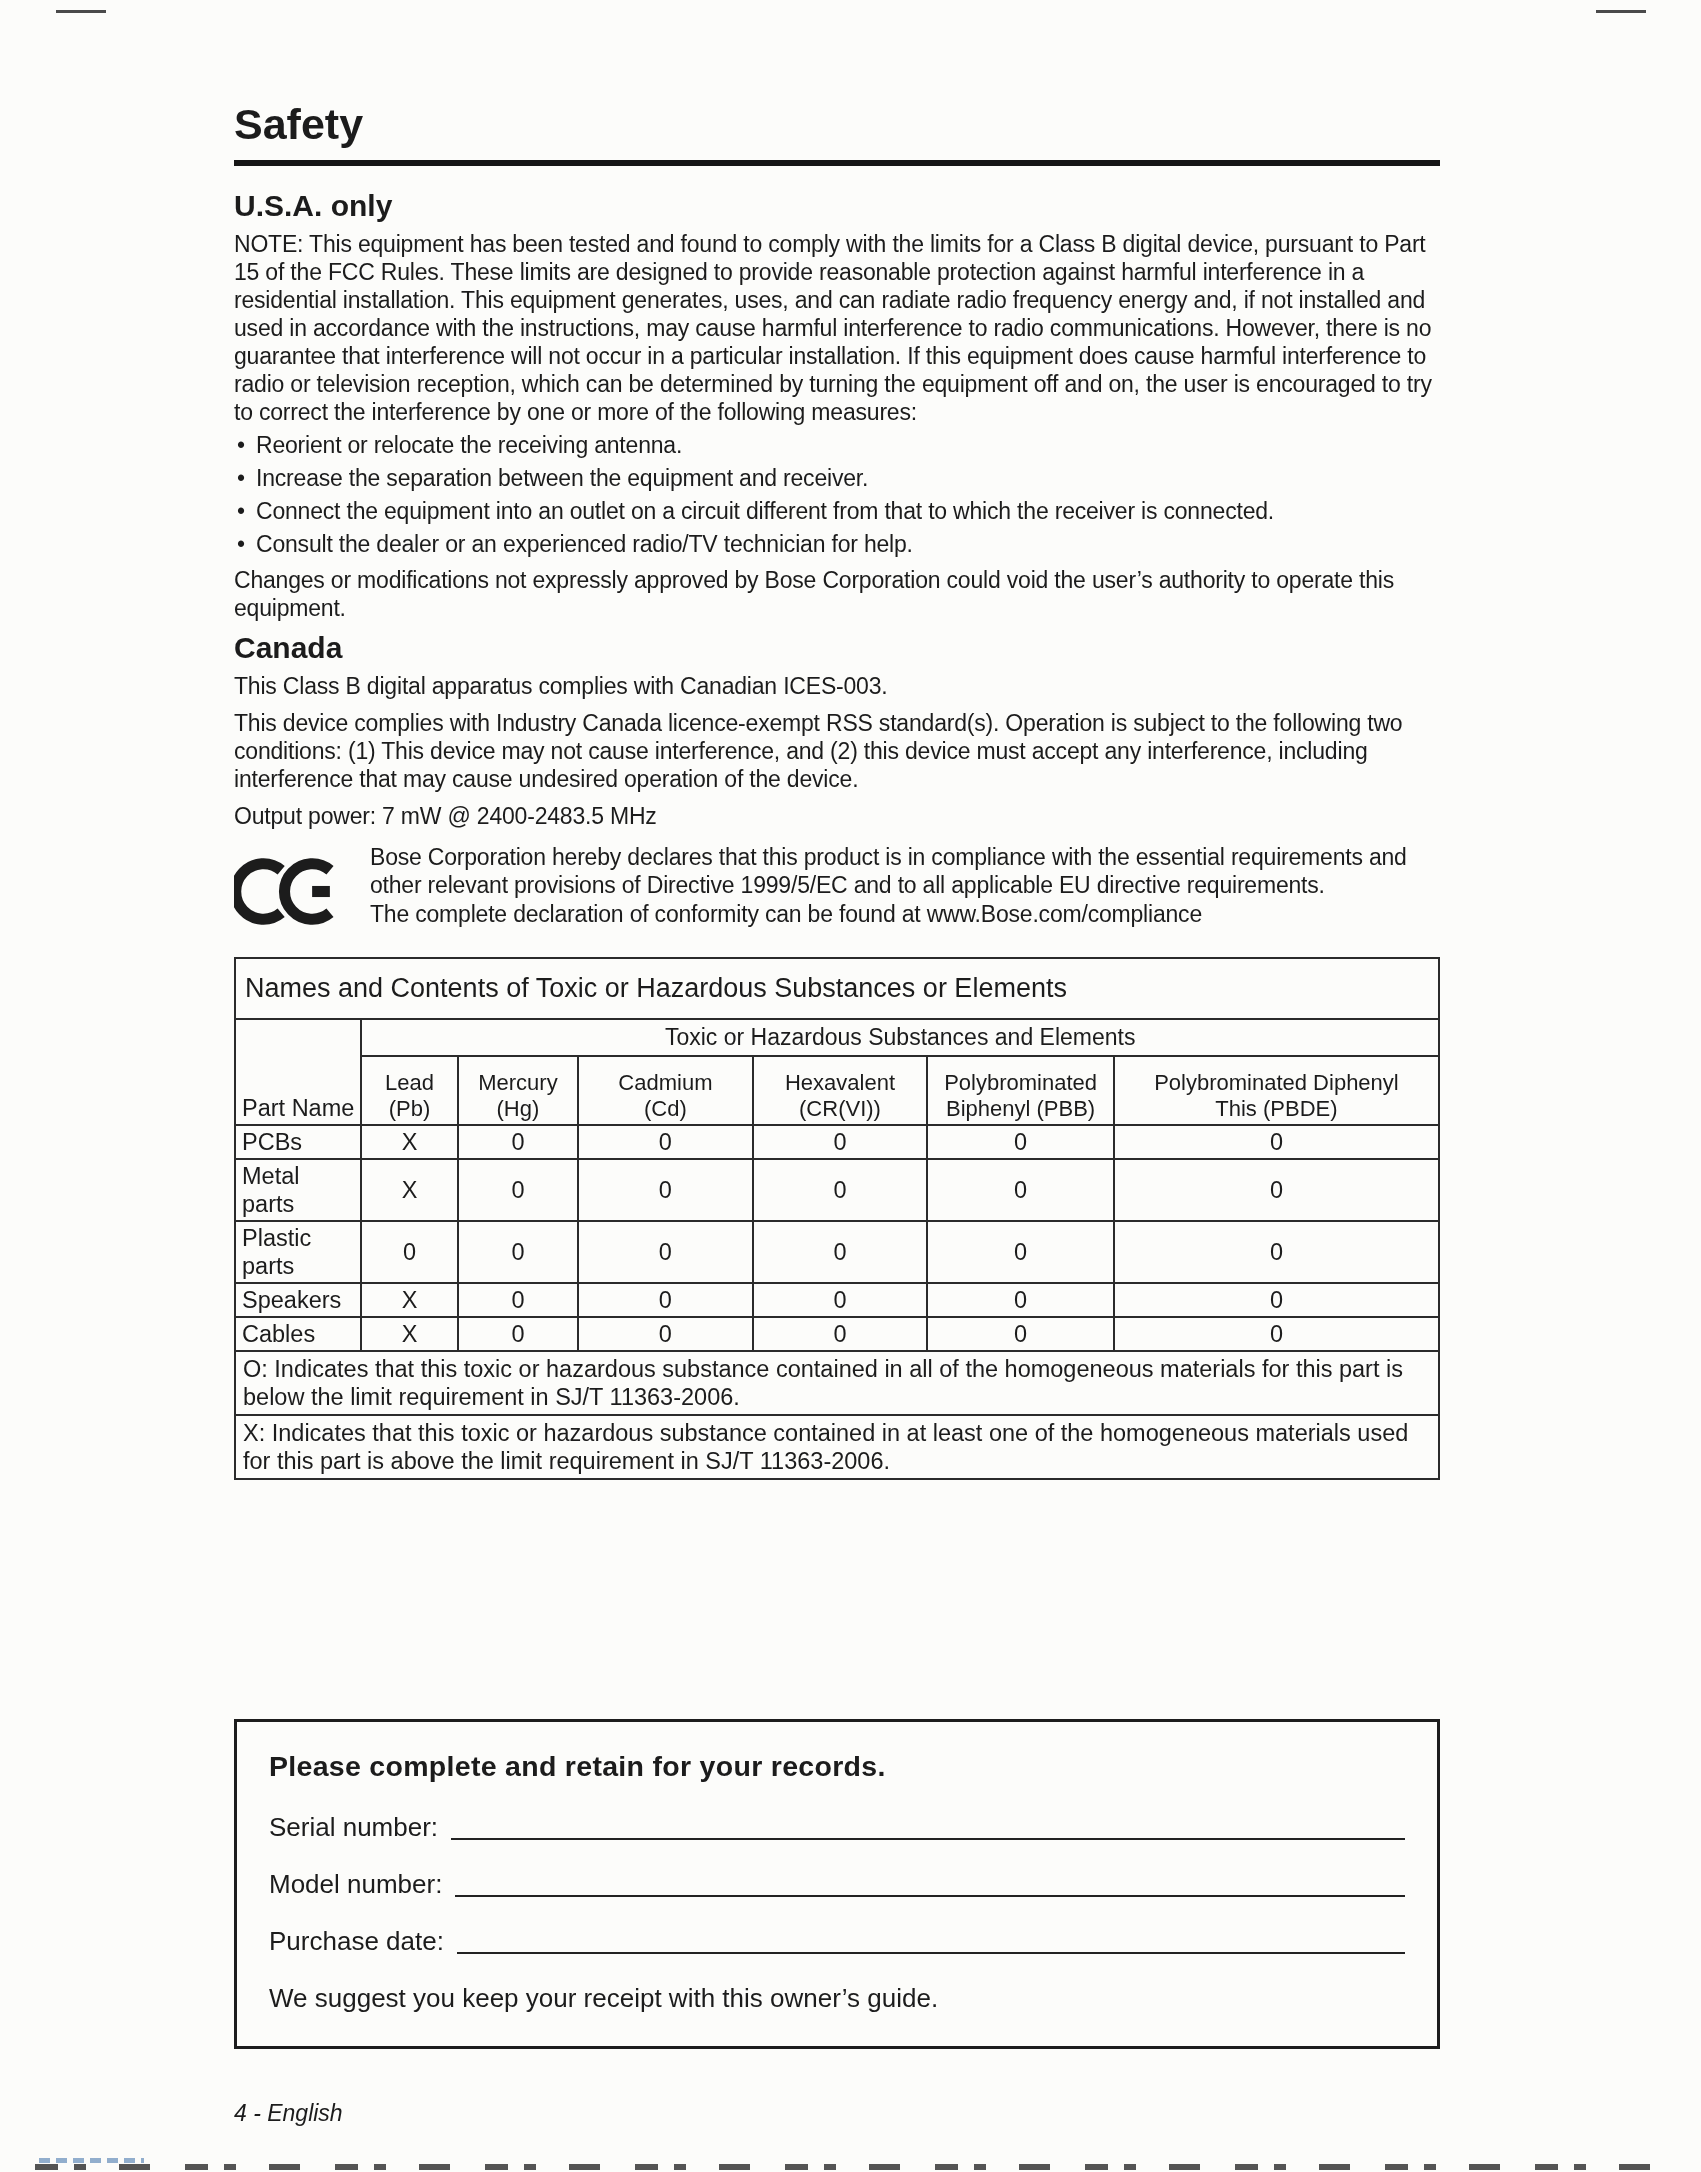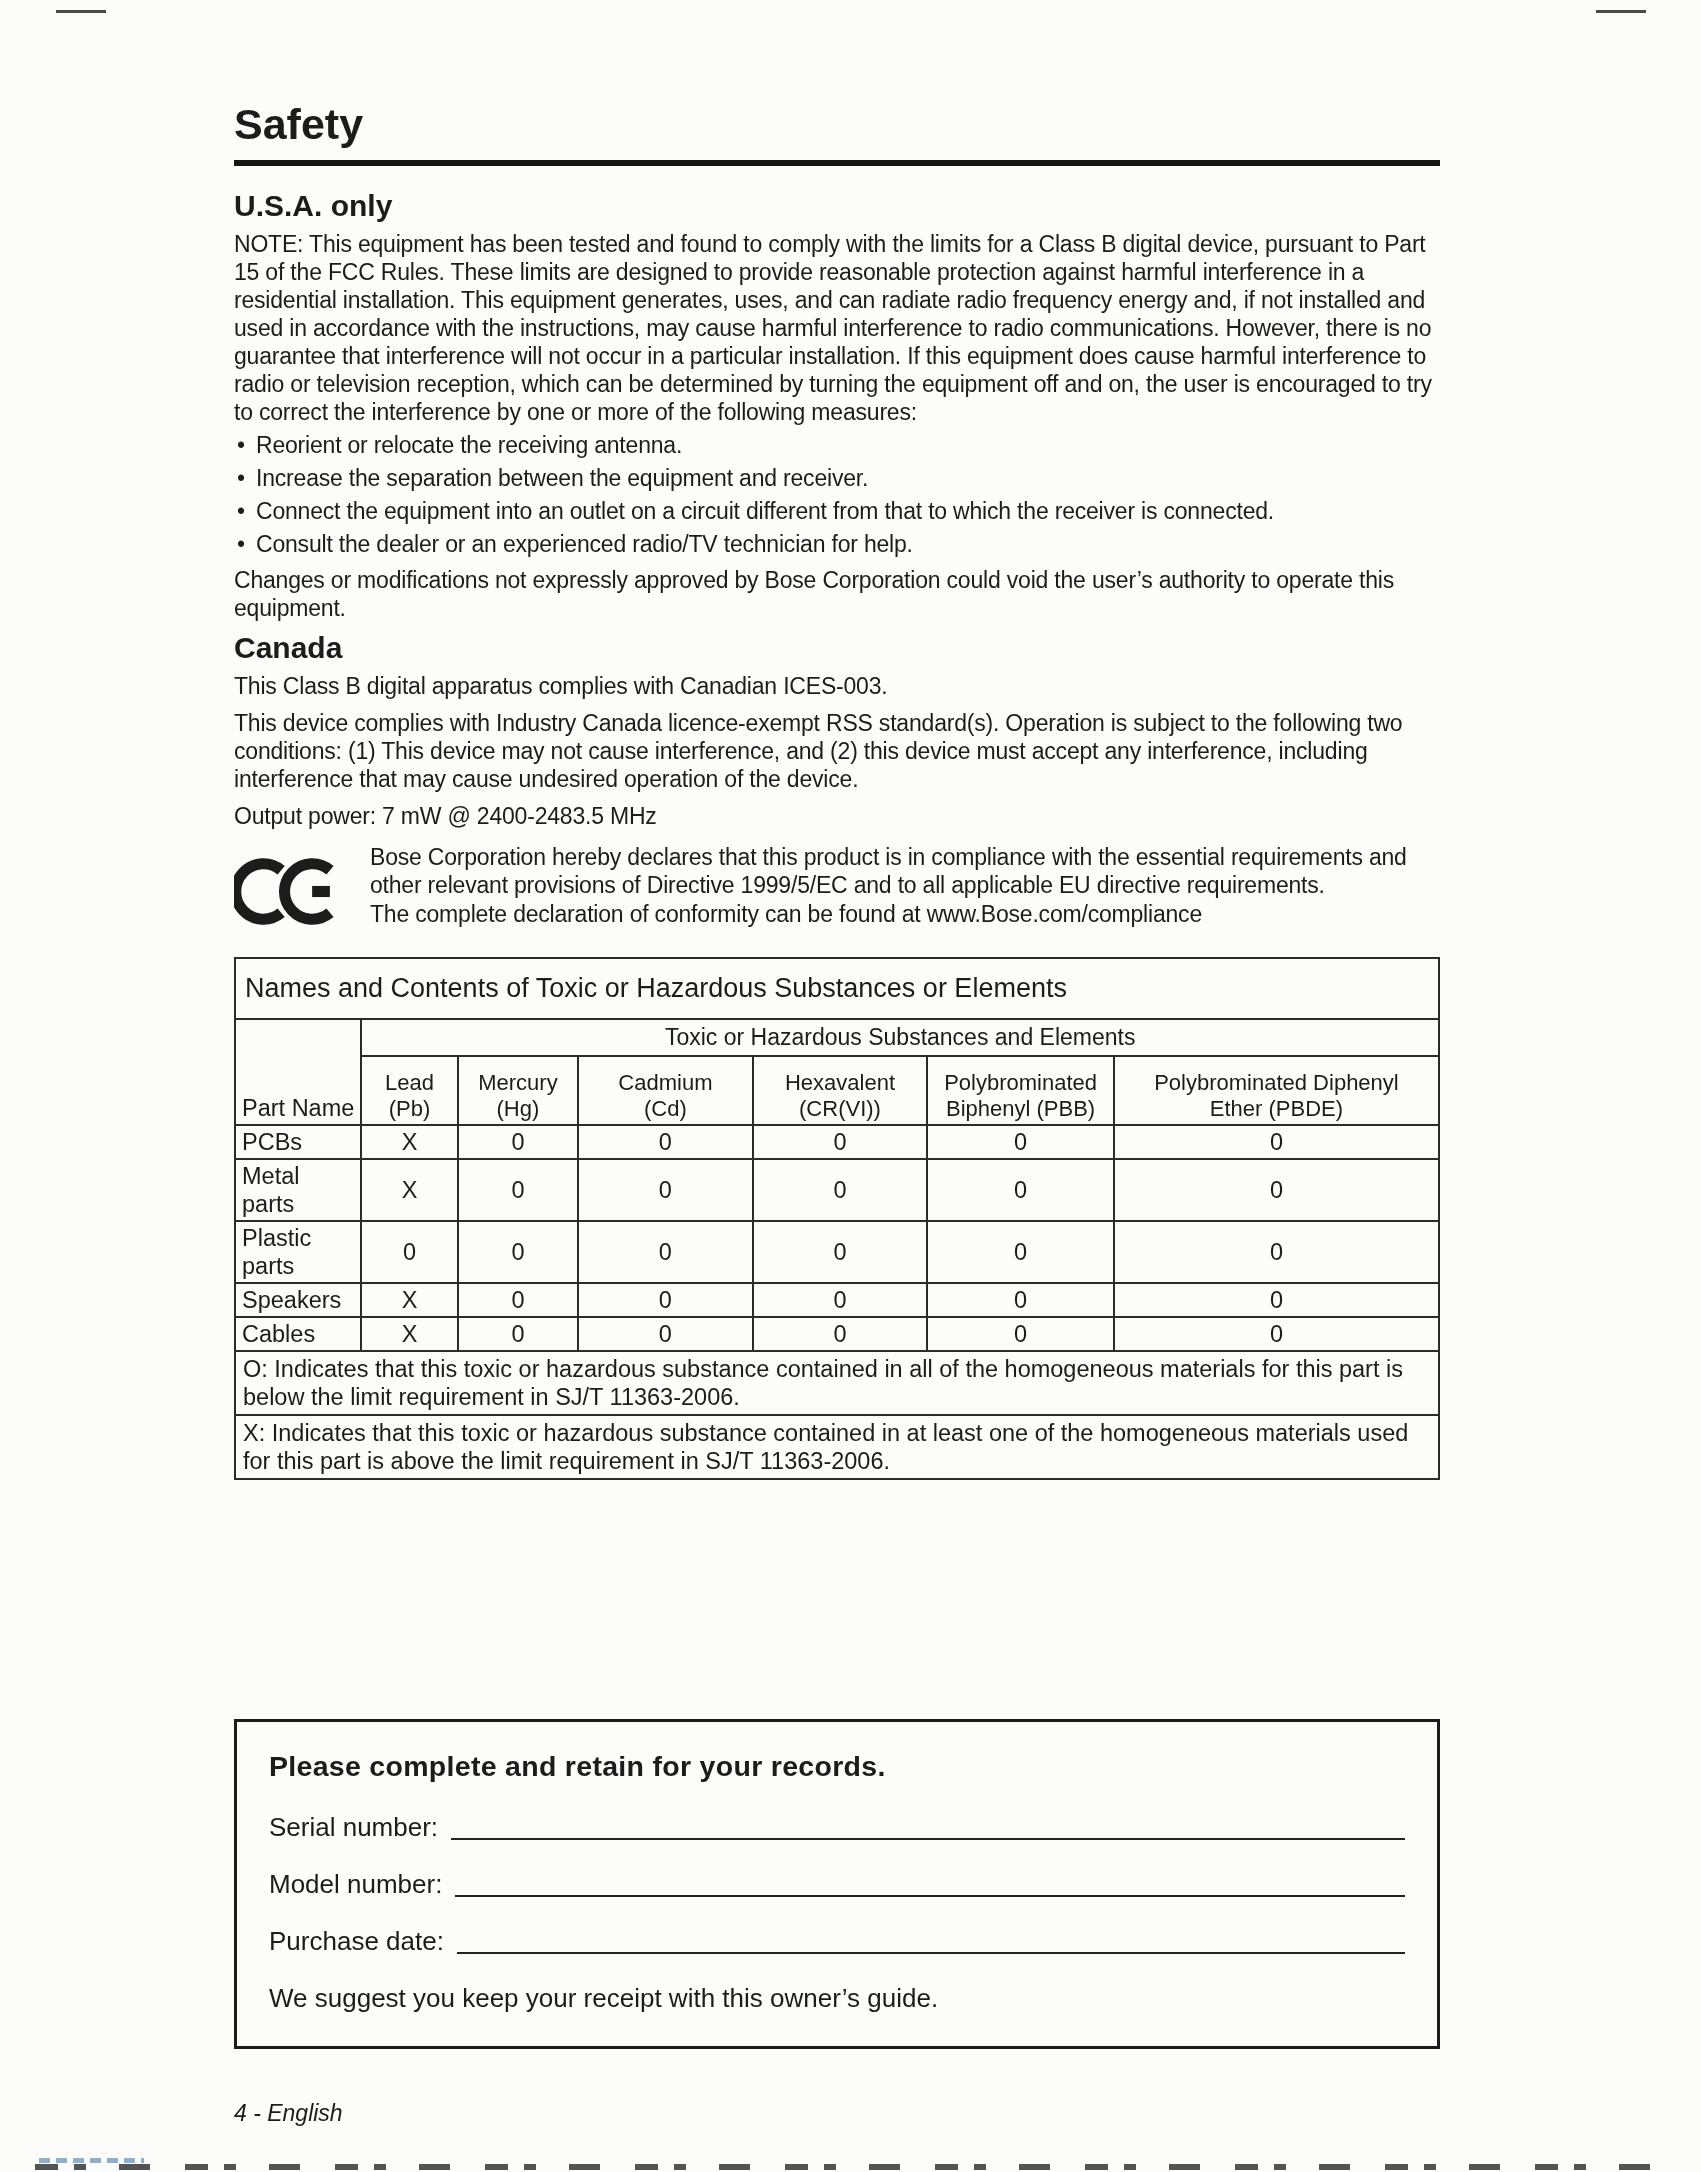--- a/index.html
+++ b/index.html
@@ -161,21 +161,21 @@
 (Pb)</td>
           <td class="col-head">Mercury
 (Hg)</td>
           <td class="col-head">Cadmium
 (Cd)</td>
           <td class="col-head">Hexavalent
 (CR(VI))</td>
           <td class="col-head">Polybrominated
 Biphenyl (PBB)</td>
           <td class="col-head">Polybrominated Diphenyl
-Ether (PBDE)</td>
+This (PBDE)</td>
         </tr>
 
         <tr>
           <td class="cell-name">PCBs</td>
           <td class="cell-val">X</td>
           <td class="cell-val">0</td>
           <td class="cell-val">0</td>
           <td class="cell-val">0</td>
           <td class="cell-val">0</td>
           <td class="cell-val">0</td>

